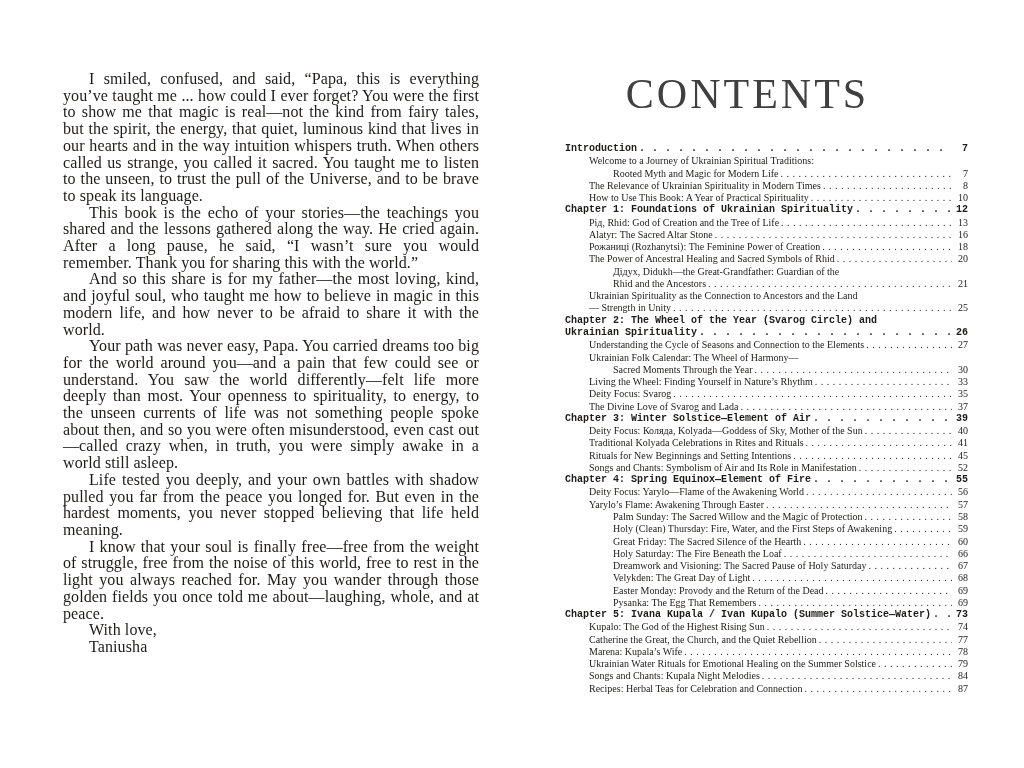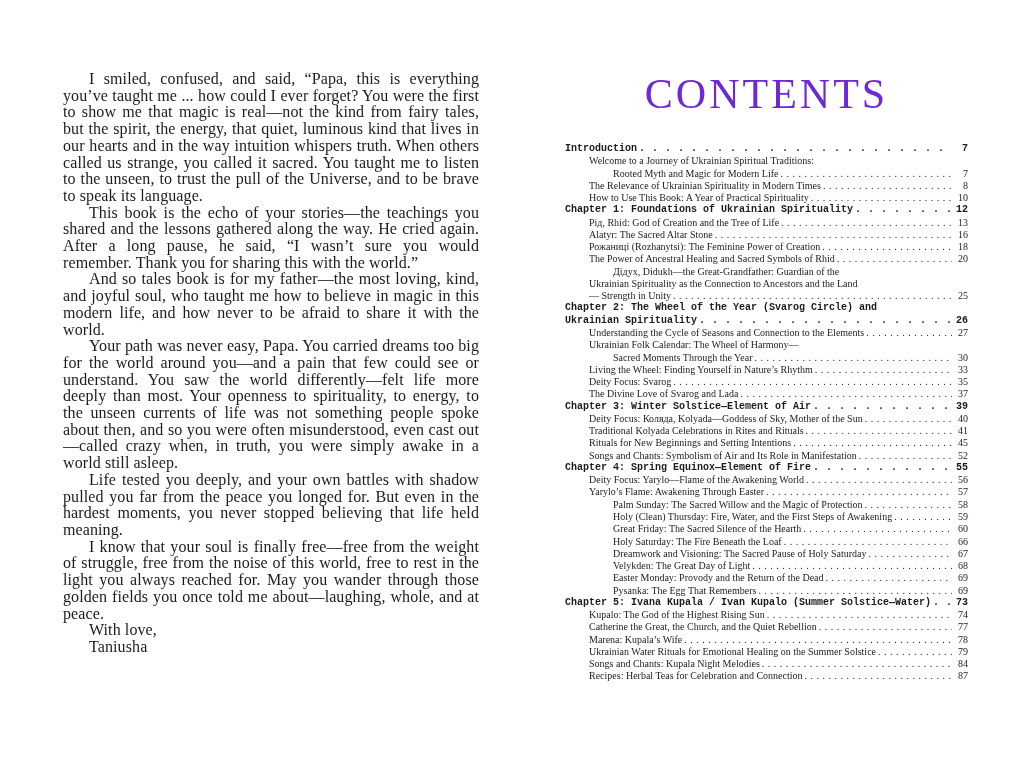--- a/index.html
+++ b/index.html
@@ -19,27 +19,27 @@
     font-size: 16px;
     line-height: 16.7px;
     text-align: justify;
     letter-spacing: 0.1px;
   }
   .dedication p { margin: 0; text-indent: 26px; }
 
   
   .contents-title {
     position: absolute;
-    left: 565px; top: 70px; width: 403px;
+    left: 546px; top: 70px; width: 403px;
     margin: 0;
     font-size: 42px;
     font-weight: 400;
     letter-spacing: 3px;
     text-align: center;
-    color: #6d28d9;
+    color: #404040;
   }
   .toc {
     position: absolute;
     left: 565px; top: 143px; width: 403px;
     font-size: 10px;
     line-height: 12.27px;
   }
   .toc-row { display: flex; align-items: baseline; }
   .toc-row .t { white-space: nowrap; }
   .toc-row.lvl1 { padding-left: 24px; }
@@ -60,21 +60,21 @@
 </style>
 </head>
 <body>
 
 <div class="spread">
 
   <div class="page-left">
     <div class="dedication">
         <p>I smiled, confused, and said, “Papa, this is everything you’ve taught me ... how could I ever forget? You were the first to show me that magic is real—not the kind from fairy tales, but the spirit, the energy, that quiet, luminous kind that lives in our hearts and in the way intuition whispers truth. When others called us strange, you called it sacred. You taught me to listen to the unseen, to trust the pull of the Universe, and to be brave to speak its language.</p>
         <p>This book is the echo of your stories—the teachings you shared and the lessons gathered along the way. He cried again. After a long pause, he said, “I wasn’t sure you would remember. Thank you for sharing this with the world.”</p>
-        <p>And so tales book is for my father—the most loving, kind, and joyful soul, who taught me how to believe in magic in this modern life, and how never to be afraid to share it with the world.</p>
+        <p>And so this share is for my father—the most loving, kind, and joyful soul, who taught me how to believe in magic in this modern life, and how never to be afraid to share it with the world.</p>
         <p>Your path was never easy, Papa. You carried dreams too big for the world around you—and a pain that few could see or understand. You saw the world differently—felt life more deeply than most. Your openness to spirituality, to energy, to the unseen currents of life was not something people spoke about then, and so you were often misunderstood, even cast out—called crazy when, in truth, you were simply awake in a world still asleep.</p>
         <p>Life tested you deeply, and your own battles with shadow pulled you far from the peace you longed for. But even in the hardest moments, you never stopped believing that life held meaning.</p>
         <p>I know that your soul is finally free—free from the weight of struggle, free from the noise of this world, free to rest in the light you always reached for. May you wander through those golden fields you once told me about—laughing, whole, and at peace.</p>
         <p>With love,</p>
         <p>Taniusha</p>
       </div>
   </div>
 
   <div class="page-right">
     <h1 class="contents-title">CONTENTS</h1>
@@ -123,20 +123,25 @@
           <span class="pg">18</span>
         </div>
         <div class="toc-row lvl1">
           <span class="t">The Power of Ancestral Healing and Sacred Symbols of Rhid</span>
           <span class="leader"></span>
           <span class="pg">20</span>
         </div>
         <div class="toc-row lvl2">
           <span class="t">Дідух, Didukh—the Great-Grandfather: Guardian of the</span>
         </div>
+        <div class="toc-row lvl2">
+          <span class="t">Rhid and the Ancestors</span>
+          <span class="leader"></span>
+          <span class="pg">21</span>
+        </div>
         <div class="toc-row lvl1">
           <span class="t">Ukrainian Spirituality as the Connection to Ancestors and the Land</span>
         </div>
         <div class="toc-row lvl1">
           <span class="t">— Strength in Unity</span>
           <span class="leader"></span>
           <span class="pg">25</span>
         </div>
         <div class="toc-row lvl0 bold">
           <span class="t">Chapter 2: The Wheel of the Year (Svarog Circle) and</span>

